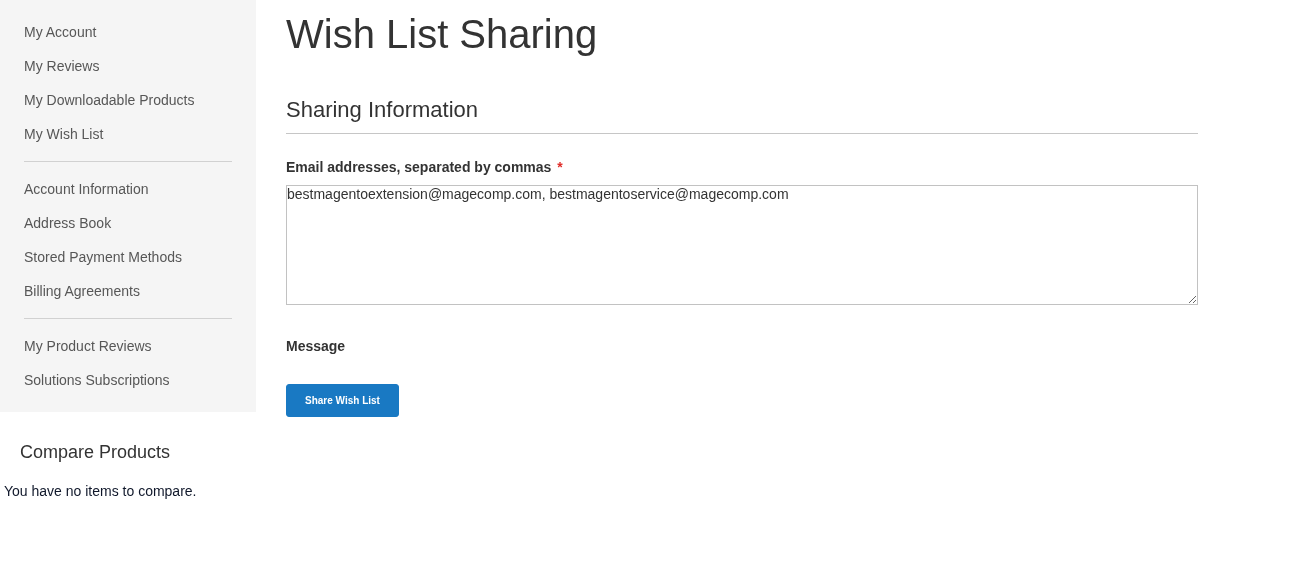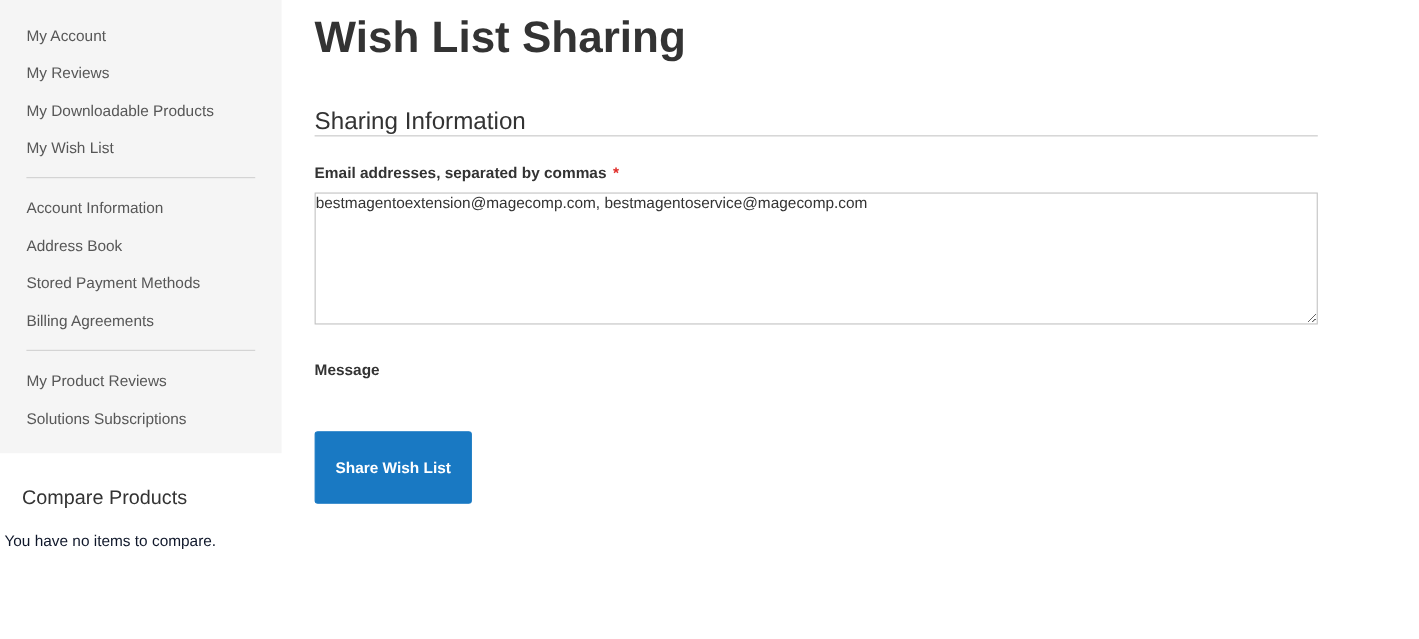--- a/index.html
+++ b/index.html
@@ -53,29 +53,30 @@
     .compare-empty {
       font-size: 14px;
       color: #0f172a;
     }
     .main-content {
       flex: 1;
       padding: 0 40px 0 30px;
     }
     .page-title {
       font-size: 40px;
-      font-weight: 700;
+      font-weight: 400;
       color: #333;
       margin-top: 12px;
       margin-bottom: 40px;
     }
     .section-title {
       font-size: 22px;
       font-weight: 300;
       color: #333;
+      padding-bottom: 10px;
       border-bottom: 1px solid #c6c6c6;
       margin-bottom: 25px;
     }
     .form-field {
       margin-bottom: 30px;
     }
     .field-label {
       display: block;
       font-size: 14px;
       font-weight: 600;
@@ -92,26 +93,26 @@
       border: 1px solid #c2c2c2;
       font-family: inherit;
       font-size: 14px;
       color: #333;
       resize: vertical;
     }
     .share-button {
       background: #1979c3;
       color: #fff;
       border: 1px solid #1979c3;
-      padding: 24px 18px;
-      font-size: 14px;
+      padding: 10px 18px;
+      font-size: 10px;
       font-weight: 600;
       border-radius: 3px;
       cursor: pointer;
-      margin-top: 18px;
+      margin-top: 0;
     }
   </style>
 </head>
 <body>
 
 <div class="page-container">
   <aside class="sidebar">
     <nav class="sidebar-nav">
       <a class="sidebar-nav-item">My Account</a>
       <a class="sidebar-nav-item">My Reviews</a>

